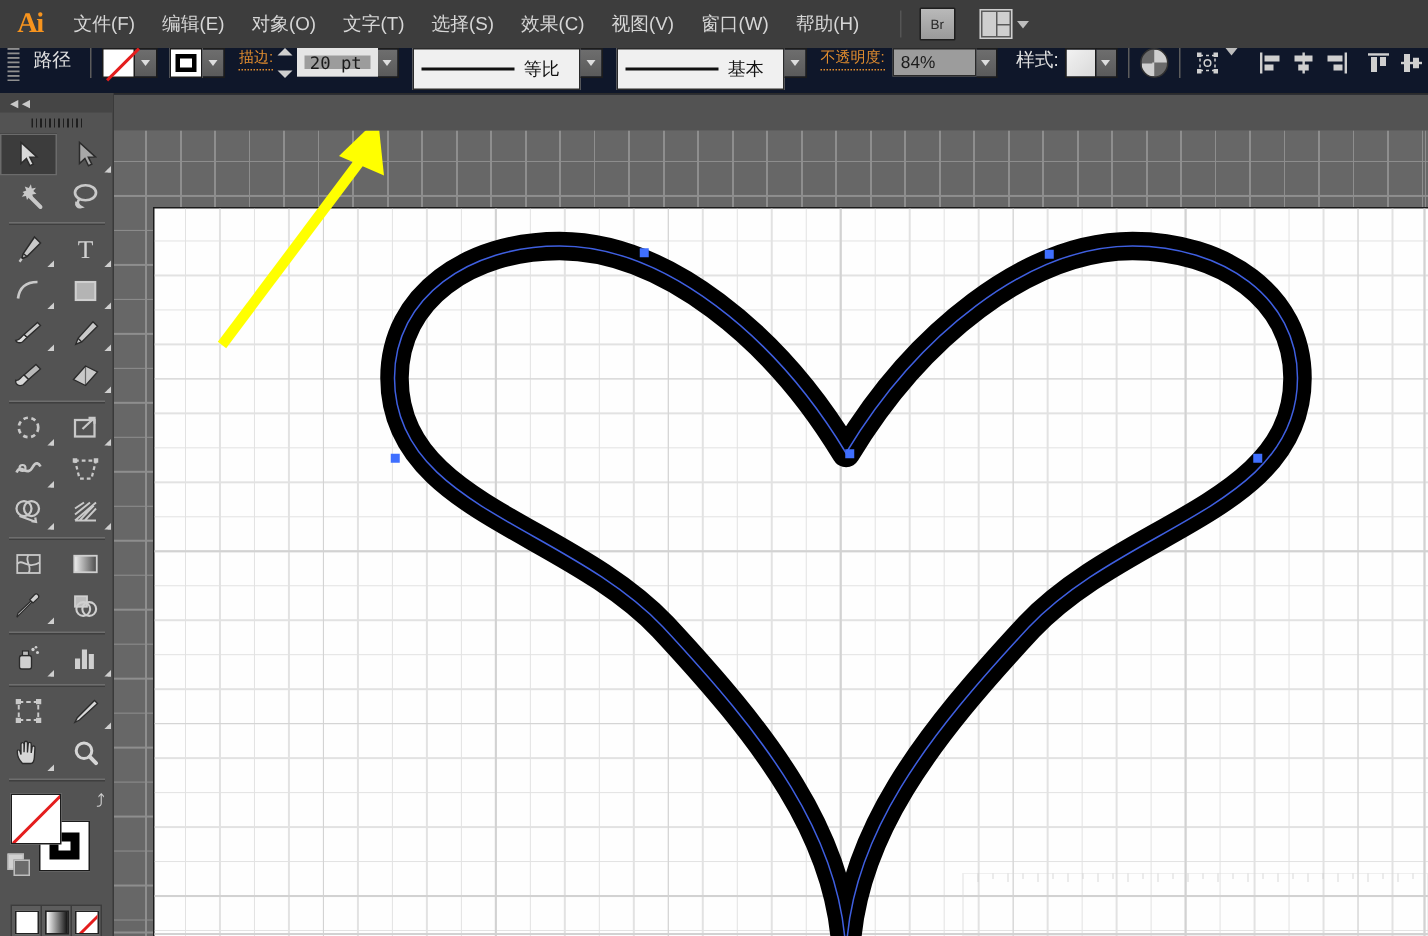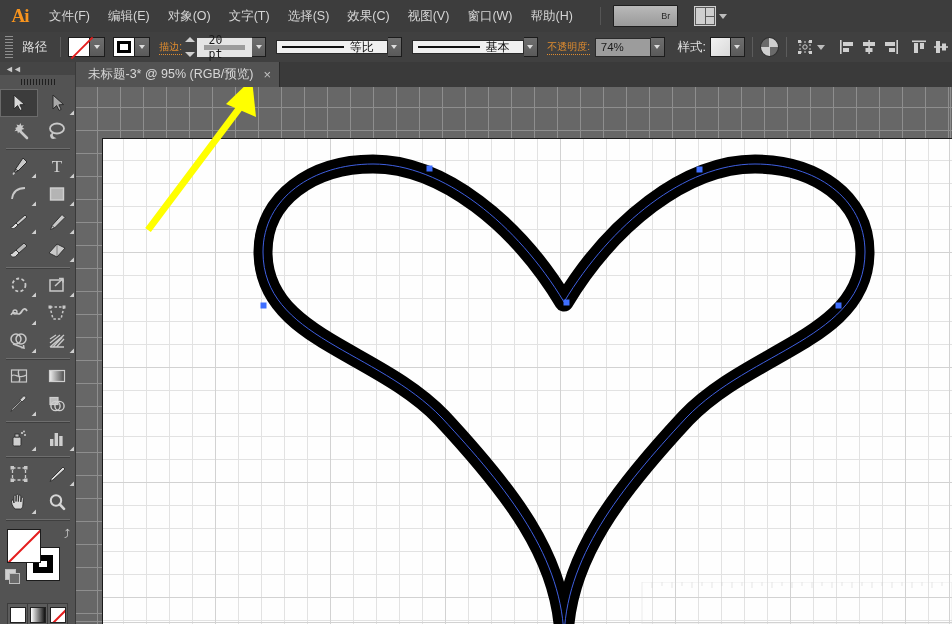--- a/index.html
+++ b/index.html
@@ -23,42 +23,42 @@
   }
   .menu-item{
     padding:12px 9px;height:32px;line-height:32px;color:#d6d6d6;font-size:12.5px;
     white-space:nowrap;cursor:default;
   }
   .menubar-sep{width:1px;height:18px;background:#555;margin:0 12px 0 18px;}
   .br-btn{
     width:22px;height:20px;border:1px solid #1e1e1e;
     background:linear-gradient(#b9b9b9,#9a9a9a);
     display:flex;align-items:center;justify-content:center;
-    font-size:9px;color:#2a2a2a;font-weight:normal;border-radius:1px;padding-left:41px;
+    font-size:9px;color:#2a2a2a;font-weight:normal;border-radius:1px;
   }
   .arrange-btn{
     margin-left:16px;display:flex;align-items:center;gap:3px;
   }
   .arrange-ico{
     width:22px;height:20px;border:1px solid #cfcfcf;background:#5a5a5a;
     display:grid;grid-template-columns:9px 1fr;grid-template-rows:1fr 1fr;gap:1px;
     padding:1px;box-sizing:border-box;
   }
   .arrange-ico i{background:#cfcfcf;display:block;}
   .arrange-ico i.tall{grid-row:span 2;}
   .caret{
     width:0;height:0;border-left:4px solid transparent;border-right:4px solid transparent;
     border-top:5px solid #bdbdbd;
   }
 
   
   .controlbar{
     position:absolute;left:0;top:32px;width:952px;height:30px;
-    background:#404040;border-bottom:1px solid #2b2b2b;
-    display:flex;align-items:center;overflow:hidden;
+    background:#0f172a;border-bottom:1px solid #2b2b2b;
+    display:flex;align-items:flex-start;overflow:hidden;
   }
   .grip{
     width:12px;height:22px;margin:0 2px 0 3px;
     background:repeating-linear-gradient(to bottom,#8f8f8f 0 1px,transparent 1px 3px);
     background-size:8px 3px;background-position:2px 3px;background-repeat:repeat-y;
   }
   .cb-label{font-size:12.5px;color:#e0e0e0;padding:0 6px;white-space:nowrap;}
   .cb-sep{width:1px;height:20px;background:#5c5c5c;margin:0 7px;flex:none;}
   .swatch-box{
     width:22px;height:20px;border:1px solid #1c1c1c;background:#fff;
@@ -87,30 +87,30 @@
   .spinner{
     width:11px;height:20px;display:flex;flex-direction:column;justify-content:space-between;
     margin:0 2px 0 3px;
   }
   .spinner span{
     width:0;height:0;border-left:5px solid transparent;border-right:5px solid transparent;
   }
   .spinner .up{border-bottom:5px solid #cfcfcf;}
   .spinner .dn{border-top:5px solid #cfcfcf;}
   .num-field{
-    height:19px;min-width:54px;background:#9c9c9c;border:7px solid #e5e5e5;
+    height:19px;min-width:54px;background:#9c9c9c;border:5px solid #e5e5e5;
     color:#1b1b1b;font-size:11.5px;font-family:"DejaVu Sans Mono","Liberation Mono",monospace;
     display:flex;align-items:center;padding:0 4px;box-sizing:border-box;
   }
   .opacity-field{
     height:19px;min-width:56px;background:#9c9c9c;border:1px solid #2a2a2a;
     color:#1b1b1b;font-size:11.5px;display:flex;align-items:center;padding:0 5px;box-sizing:border-box;
   }
   .combo{
-    height:14px;background:#f0f0f0;border:1px solid #2a2a2a;
+    height:28px;background:#f0f0f0;border:1px solid #2a2a2a;
     display:flex;align-items:center;box-sizing:border-box;padding:0 5px;gap:6px;
   }
   .combo .line{display:block;width:62px;height:2px;background:#111;}
   .combo .txt{color:#111;font-size:12px;white-space:nowrap;}
   .style-sw{
     width:22px;height:20px;border:1px solid #1c1c1c;
     background:linear-gradient(135deg,#f2f2f2,#d9d9d9);box-sizing:border-box;
   }
   .recolor-ico{
     width:20px;height:20px;border-radius:50%;
@@ -314,21 +314,21 @@
       <span class="line"></span>
       <span class="txt">基本</span>
     </div>
     <div class="mini-drop">
         <div class="caret"></div>
       </div>
 
     <div style="width:10px"></div>
     <div class="lbl-orange">不透明度:</div>
     <div style="width:5px"></div>
-    <div class="opacity-field">74%</div>
+    <div class="opacity-field">84%</div>
     <div class="mini-drop">
         <div class="caret"></div>
       </div>
 
     <div style="width:9px"></div>
     <div class="cb-label" style="padding:0 4px">样式:</div>
     <div class="style-sw"></div>
     <div class="mini-drop">
         <div class="caret"></div>
       </div>
@@ -381,26 +381,20 @@
     </div>
     <div class="ico-btn">
       <svg width="18" height="16" viewBox="0 0 18 16">
         <rect x="2" y="7.2" width="14" height="1.6" fill="#cfcfcf"></rect>
         <rect x="4" y="2" width="4" height="12" fill="#cfcfcf"></rect>
         <rect x="10" y="4.5" width="4" height="7" fill="#cfcfcf"></rect>
       </svg>
     </div>
   </div>
 
-  <div class="tabbar">
-    <div class="doc-tab">
-      <span class="title">未标题-3* @ 95% (RGB/预览)</span>
-      <span class="close">×</span>
-    </div>
-  </div>
 
   <div class="toolbox">
     <div class="tb-head">
       <span class="dblarrow">◄◄</span>
     </div>
     <div class="tb-grip">
         <i></i>
       </div>
 
     <div class="tool-grid">

